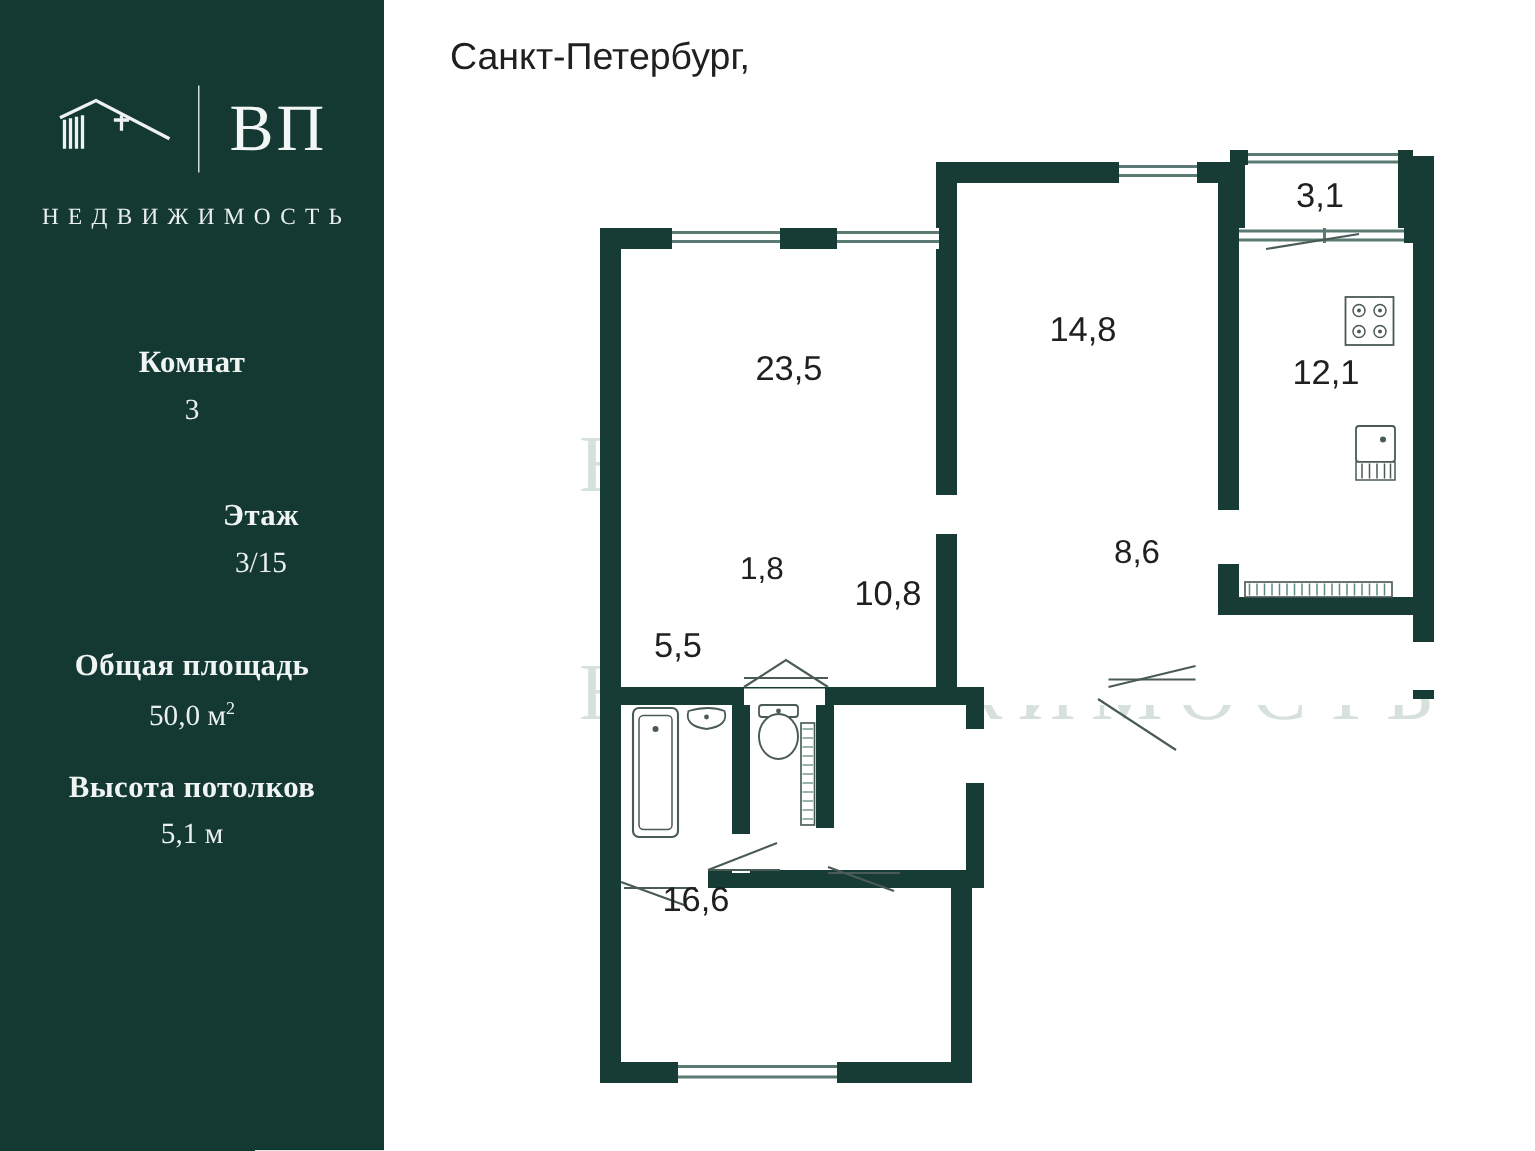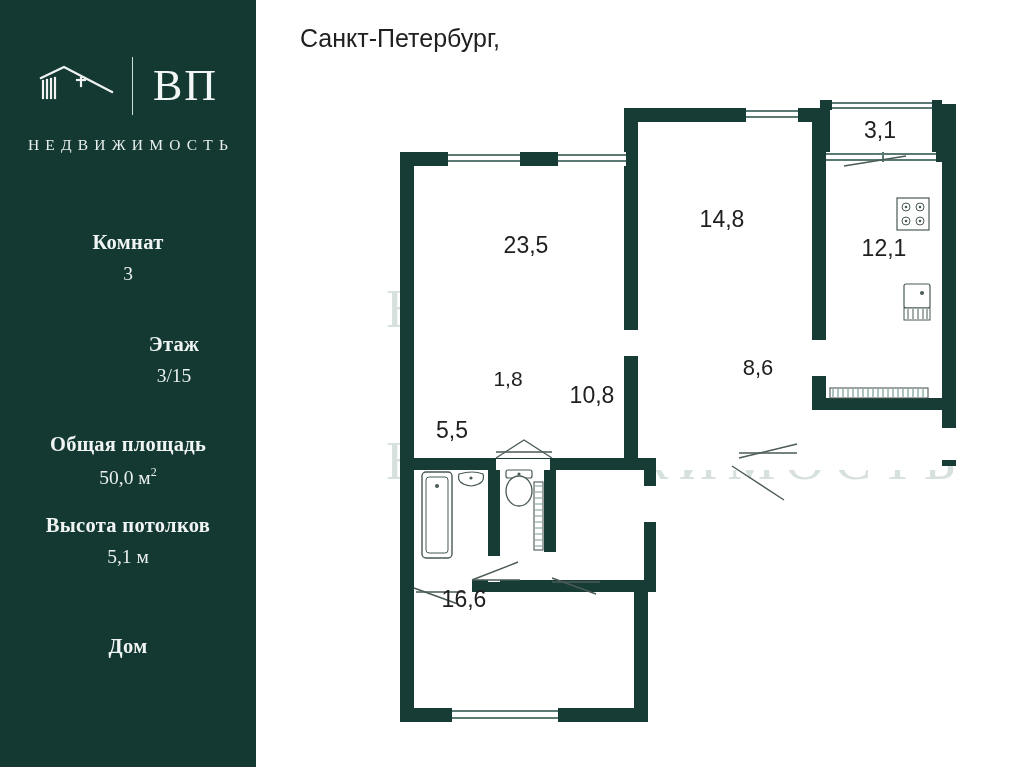--- a/index.html
+++ b/index.html
@@ -179,21 +179,20 @@
       <span class="spec-label">Общая площадь</span>
       <span class="spec-value"><span>50,0 м</span><span class="sup">2</span></span>
     </div>
 
     <div class="spec" id="spec-3">
       <span class="spec-label">Высота потолков</span>
       <span class="spec-value">5,1 м</span>
     </div>
 
     <div class="spec" id="spec-4">
-      <span class="spec-label">Дом</span>
     </div>
   </aside>
 
   <div id="plan-title">
     <span class="tline">Санкт-Петербург,</span>
   </div>
 
   <div id="watermark">
     <div class="wm-text" id="wm-1">НЕДВИЖИМОСТЬ</div>
     <div class="wm-text" id="wm-2">НЕДВИЖИМОСТЬ</div>

